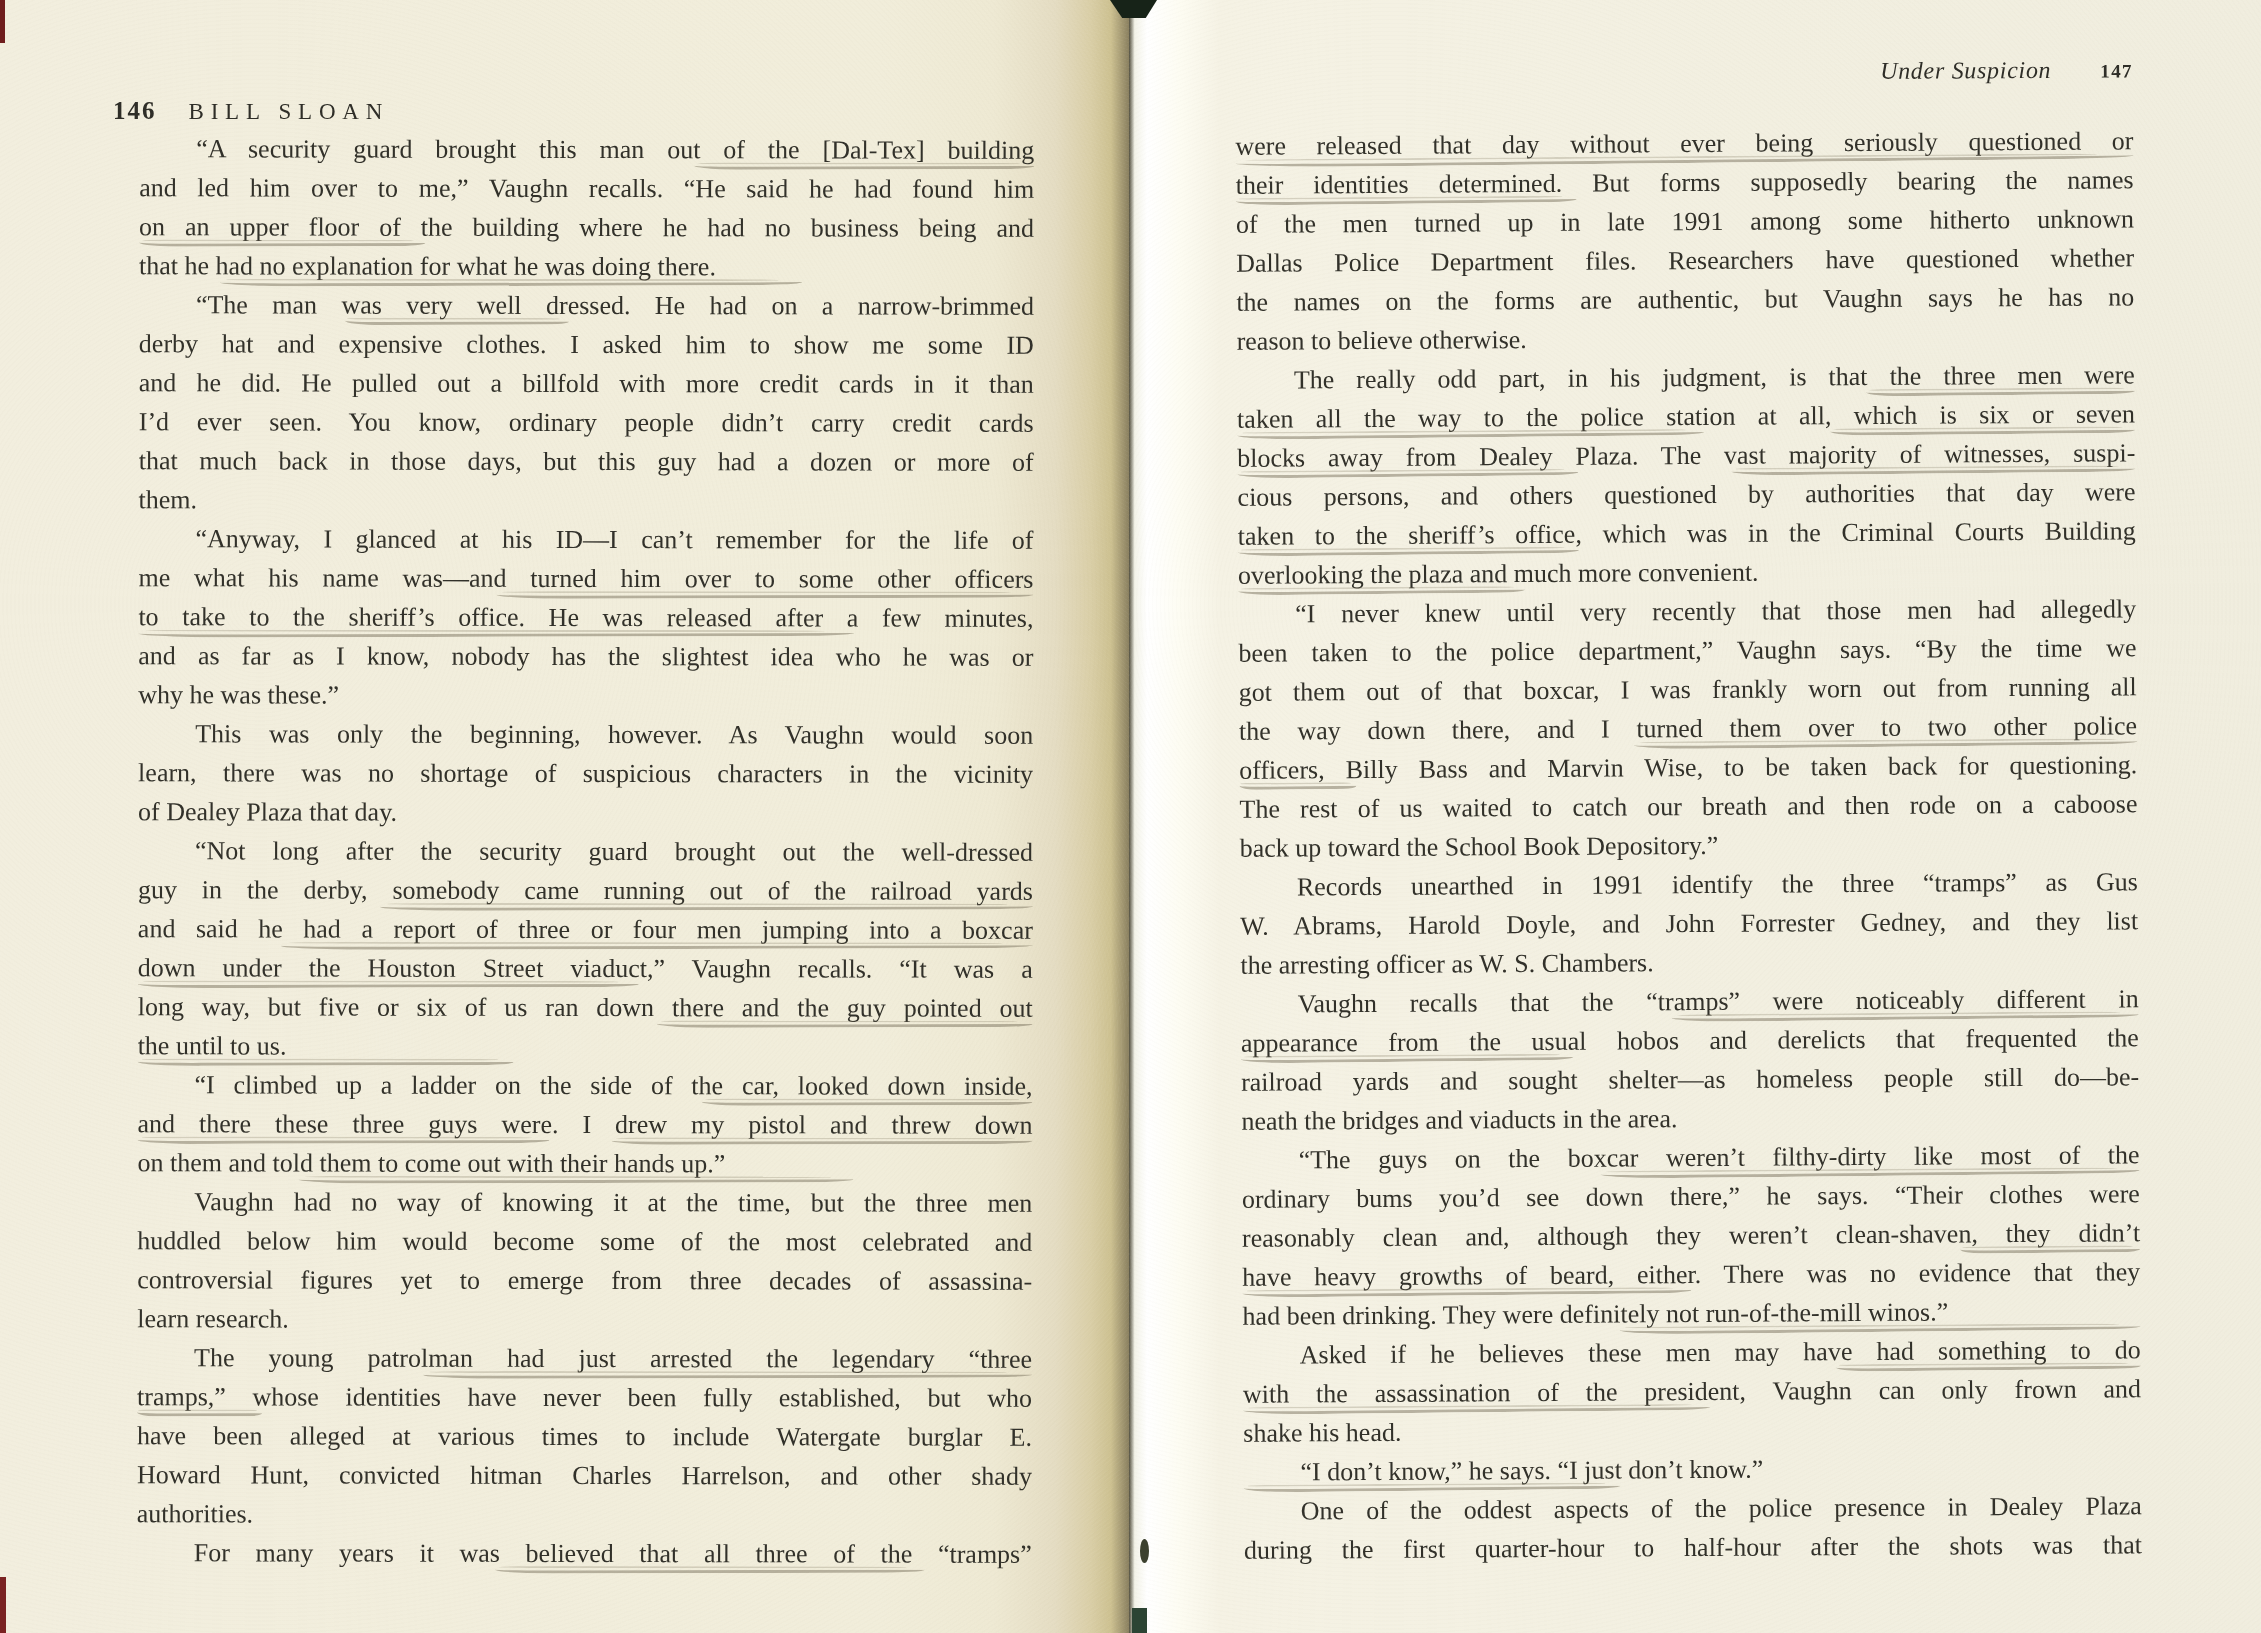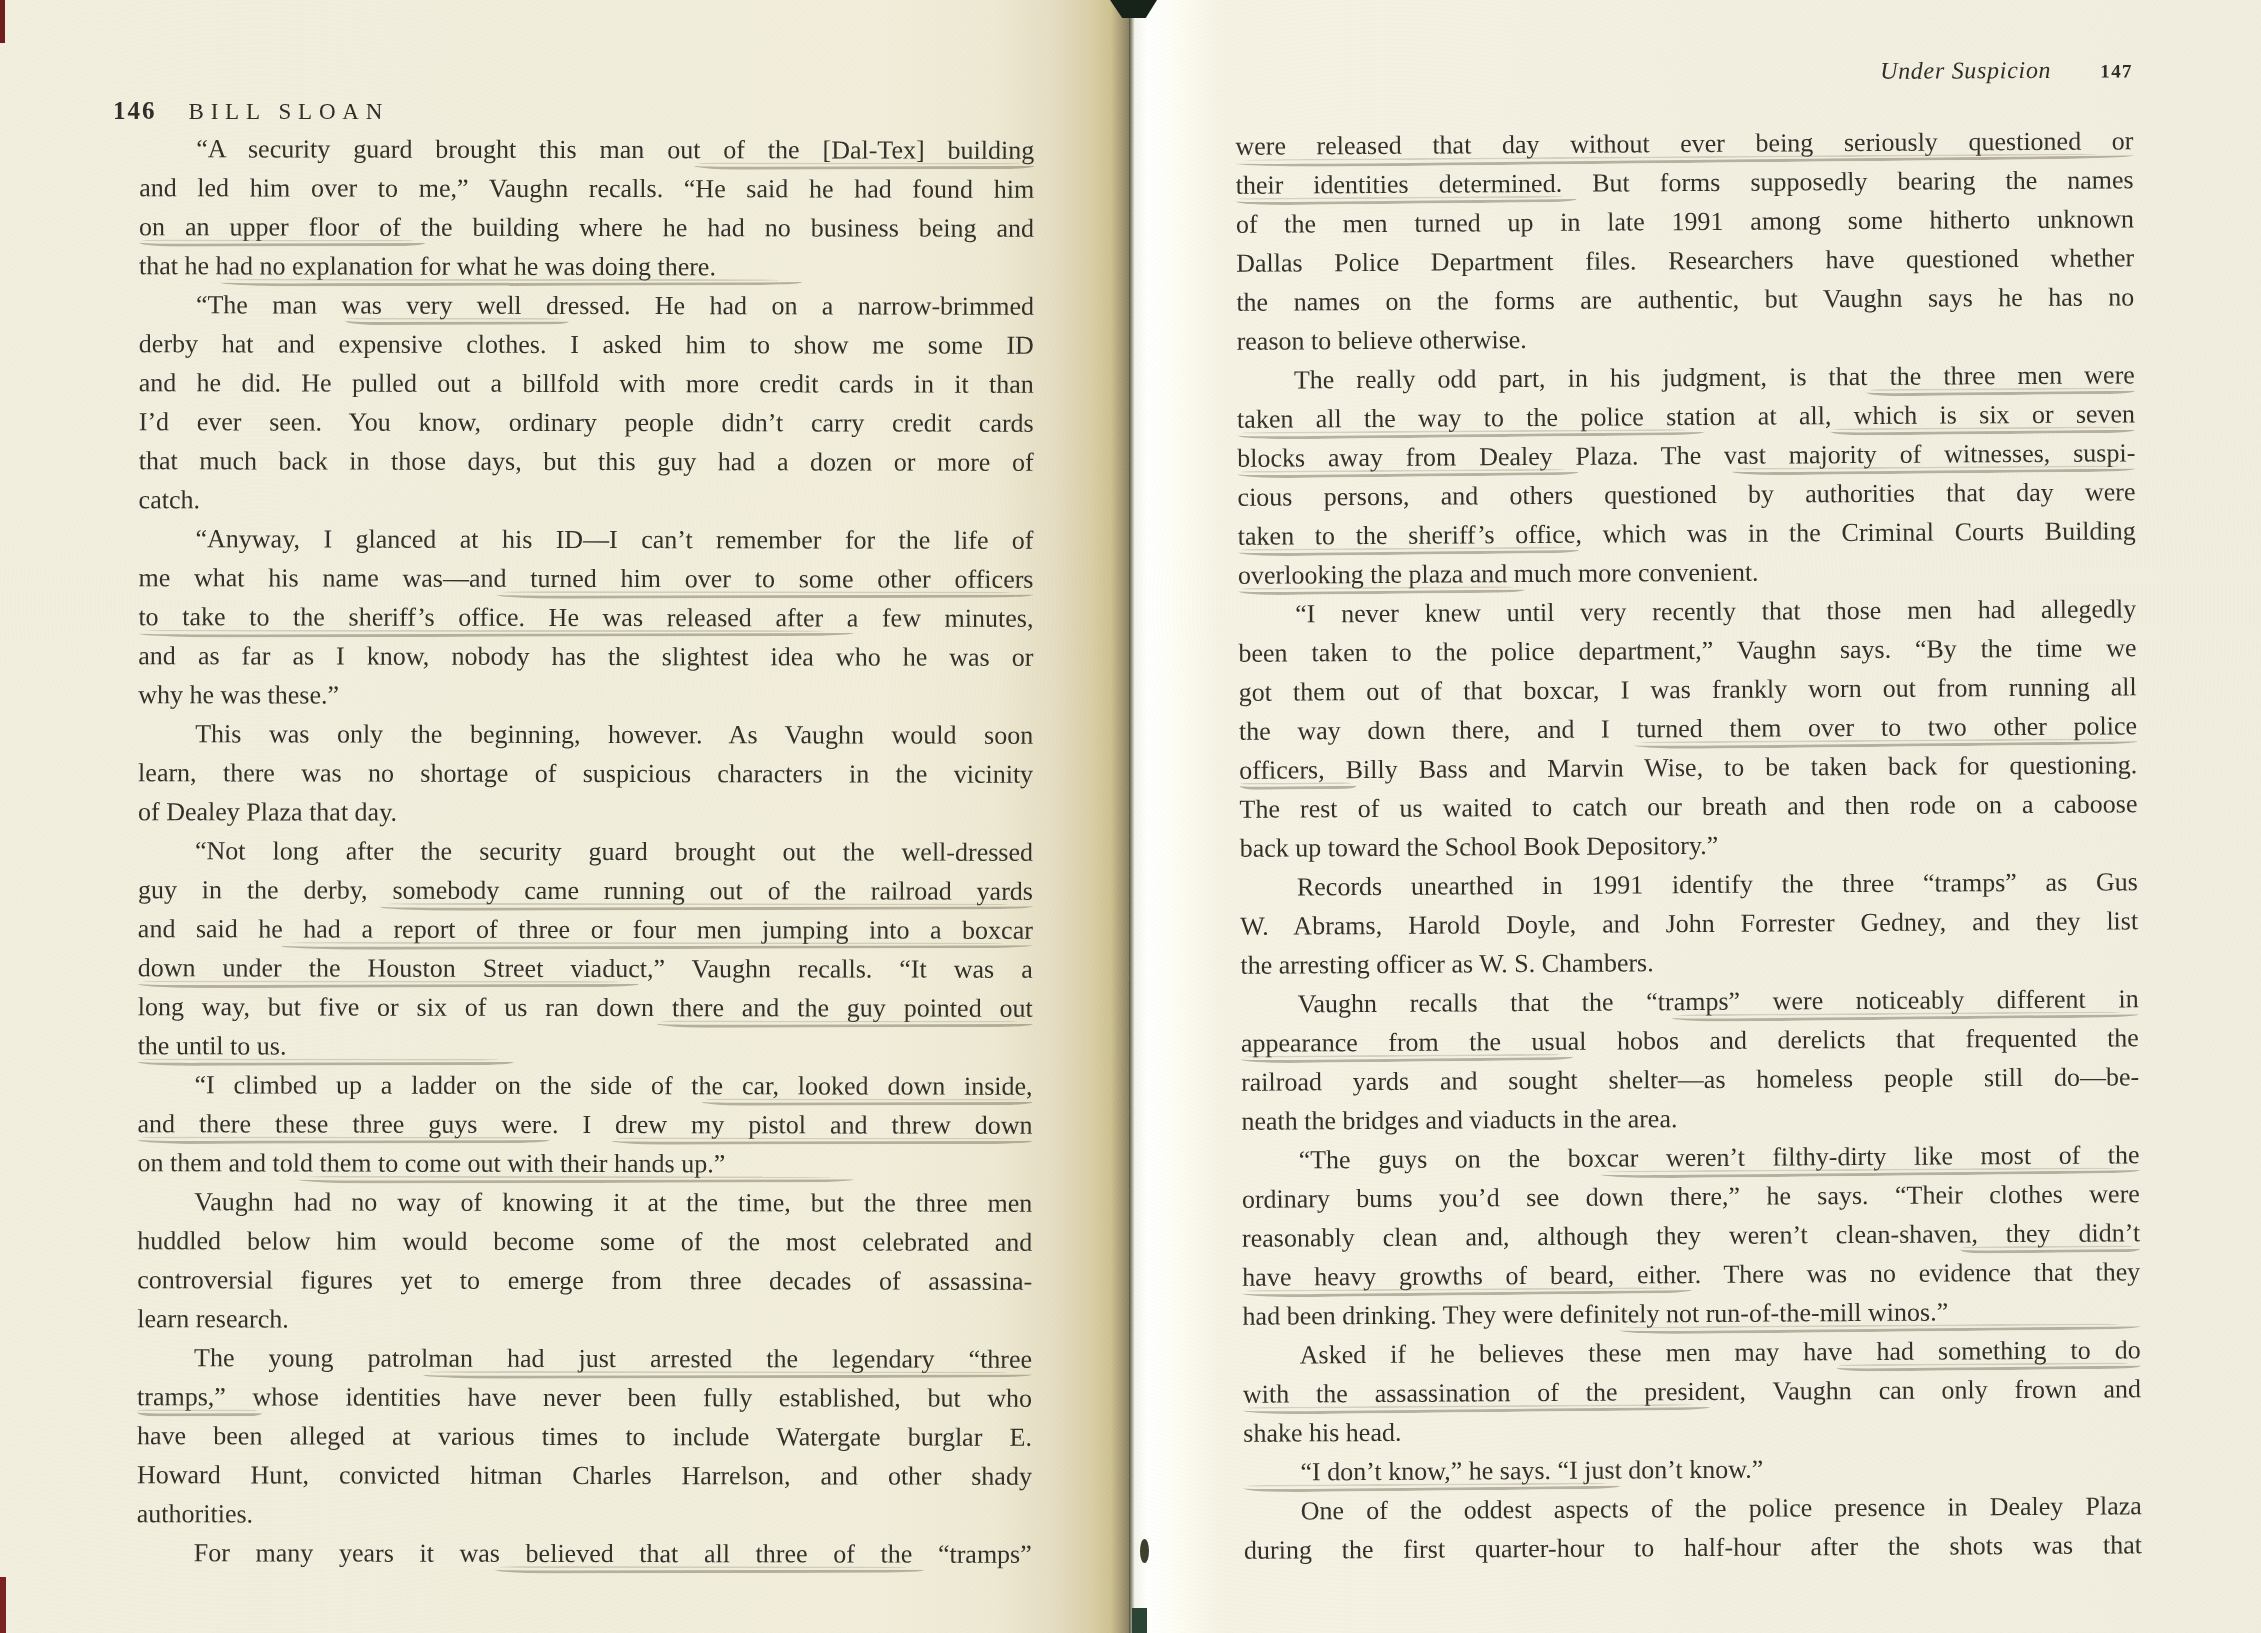--- a/index.html
+++ b/index.html
@@ -74,21 +74,21 @@
 <div class="body-text body-left" id="left-body">
     <div class="line indent"><span>“A security guard brought this man out of the [Dal-Tex] building</span><i class="pencil" style="left: 62%; width: 38%;"></i></div>
     <div class="line"><span>and led him over to me,” Vaughn recalls. “He said he had found him</span></div>
     <div class="line"><span>on an upper floor of the building where he had no business being and</span><i class="pencil" style="left: 0%; width: 32%;"></i></div>
     <div class="line end"><span>that he had no explanation for what he was doing there.</span><i class="pencil" style="left: 9%; width: 65%;"></i></div>
     <div class="line indent"><span>“The man was very well dressed. He had on a narrow-brimmed</span><i class="pencil" style="left: 23%; width: 25%;"></i></div>
     <div class="line"><span>derby hat and expensive clothes. I asked him to show me some ID</span></div>
     <div class="line"><span>and he did. He pulled out a billfold with more credit cards in it than</span></div>
     <div class="line"><span>I’d ever seen. You know, ordinary people didn’t carry credit cards</span></div>
     <div class="line"><span>that much back in those days, but this guy had a dozen or more of</span></div>
-    <div class="line end"><span>catch.</span></div>
+    <div class="line end"><span>them.</span></div>
     <div class="line indent"><span>“Anyway, I glanced at his ID—I can’t remember for the life of</span></div>
     <div class="line"><span>me what his name was—and turned him over to some other officers</span><i class="pencil" style="left: 40%; width: 60%;"></i></div>
     <div class="line"><span>to take to the sheriff’s office. He was released after a few minutes,</span><i class="pencil" style="left: 0%; width: 80%;"></i></div>
     <div class="line"><span>and as far as I know, nobody has the slightest idea who he was or</span></div>
     <div class="line end"><span>why he was these.”</span></div>
     <div class="line indent"><span>This was only the beginning, however. As Vaughn would soon</span></div>
     <div class="line"><span>learn, there was no shortage of suspicious characters in the vicinity</span></div>
     <div class="line end"><span>of Dealey Plaza that day.</span></div>
     <div class="line indent"><span>“Not long after the security guard brought out the well-dressed</span></div>
     <div class="line"><span>guy in the derby, somebody came running out of the railroad yards</span><i class="pencil" style="left: 27%; width: 73%;"></i></div>

